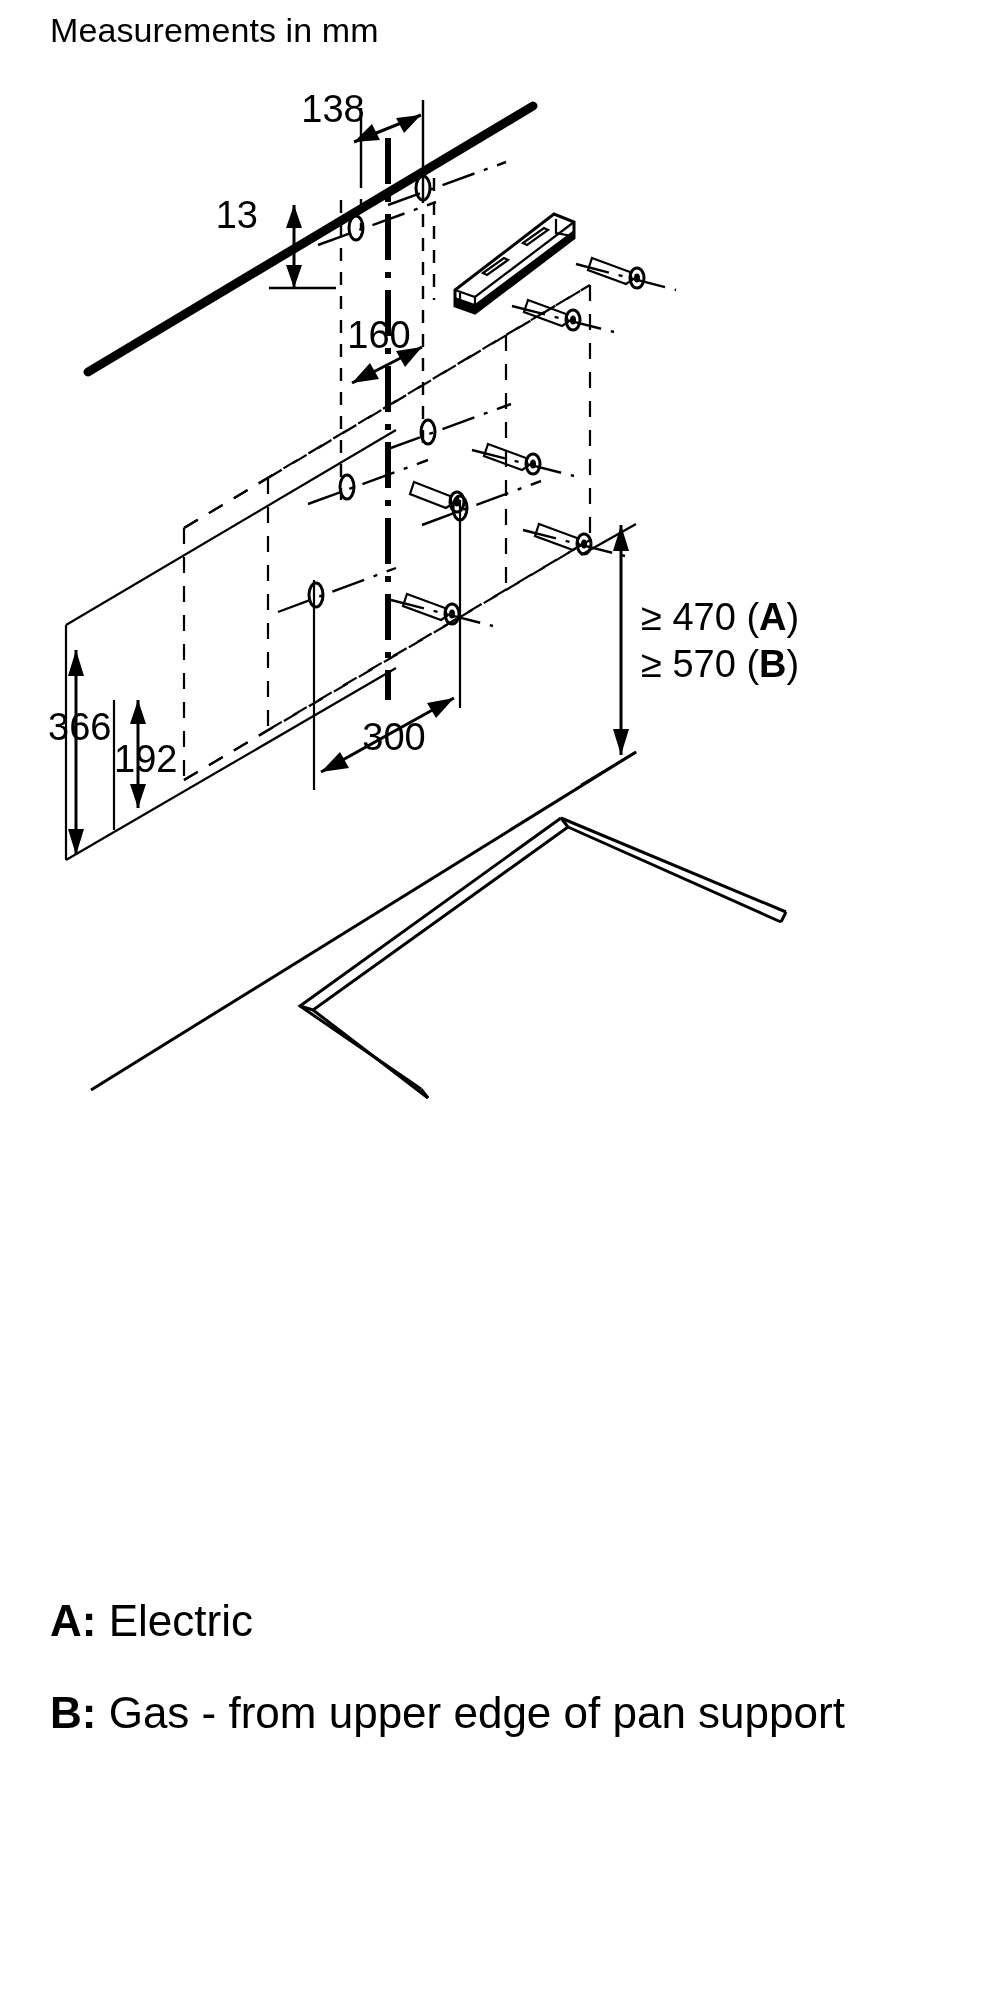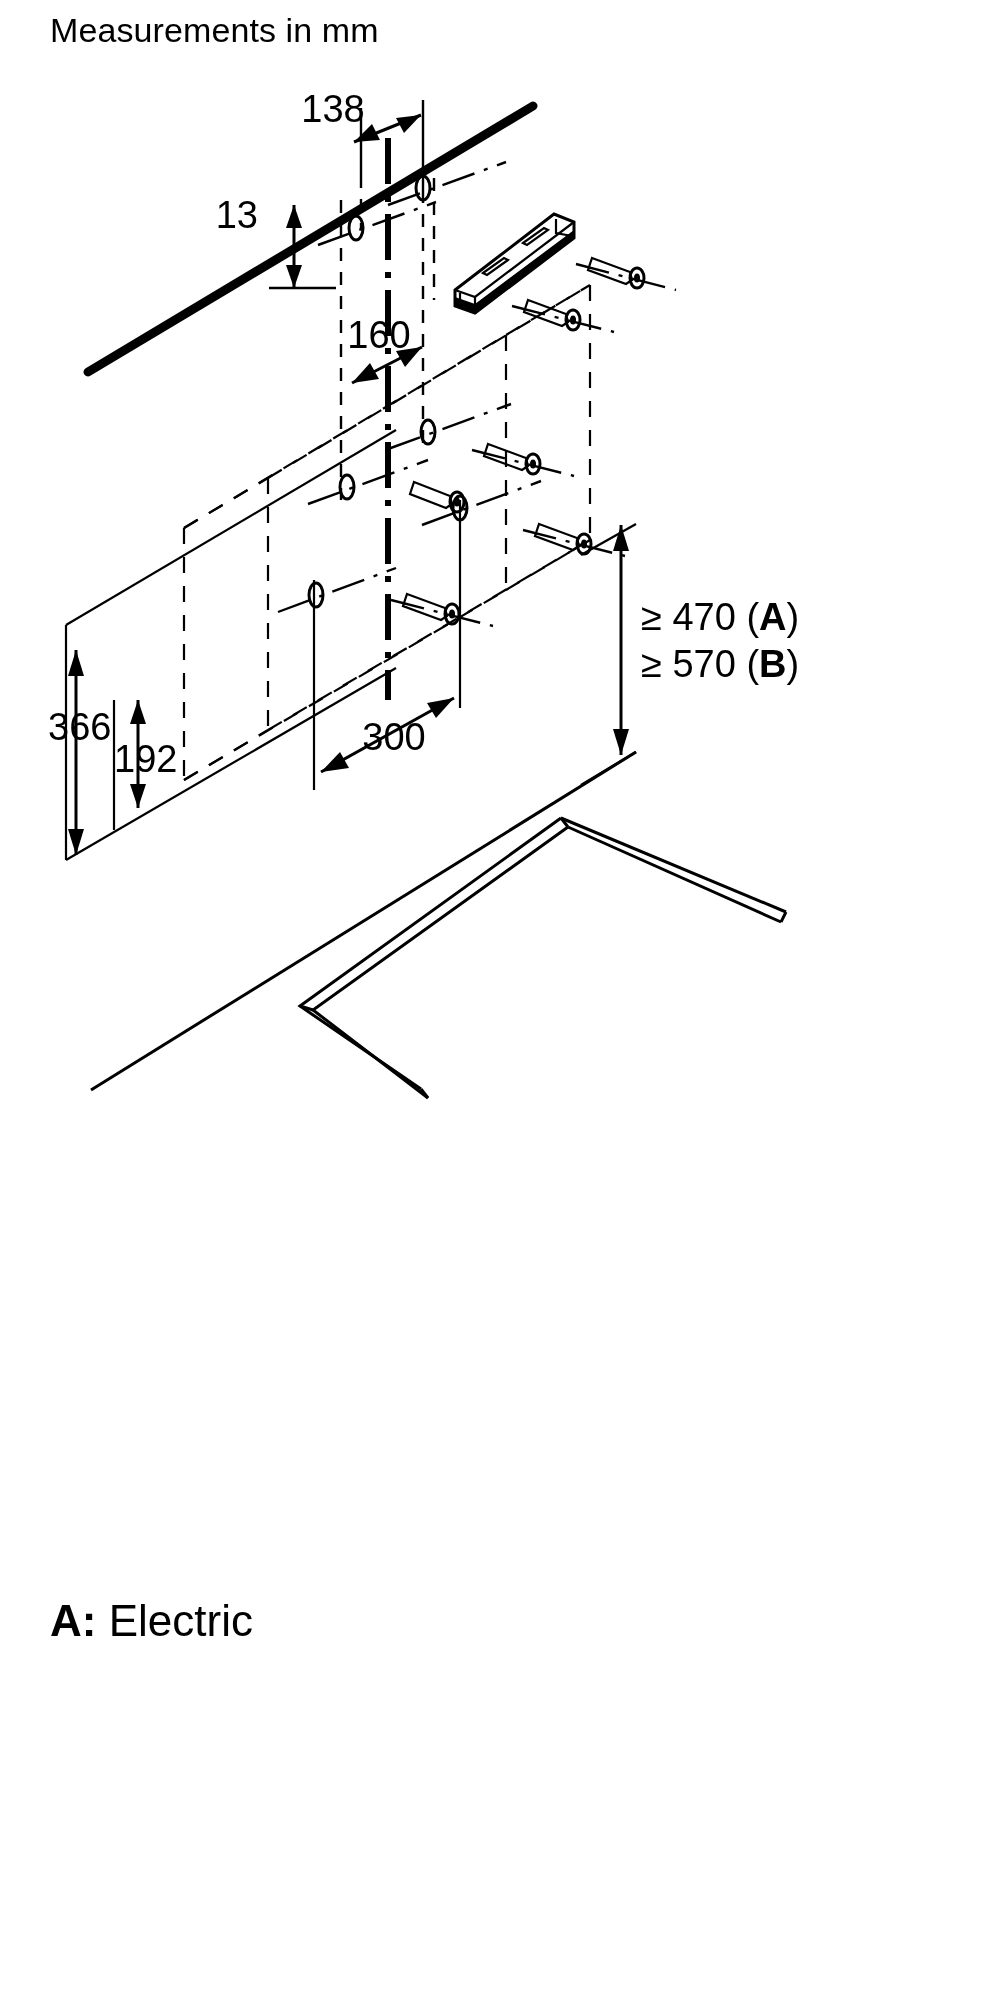--- a/index.html
+++ b/index.html
@@ -284,14 +284,18 @@
       <path class="ln med" d="M 264,1006 L 277,1010"></path>
     </g>
 
   </svg>
 
   <div class="legend" id="legend-a">
     <span class="key">A</span><span class="key">:</span>
     <span>Electric</span>
   </div>
 
+  <div class="legend" id="legend-b">
+    <span class="key">B</span><span class="key">:</span>
+    <span>Gas - from upper edge of pan support</span>
+  </div>
 
 </div>
 
 </body></html>

